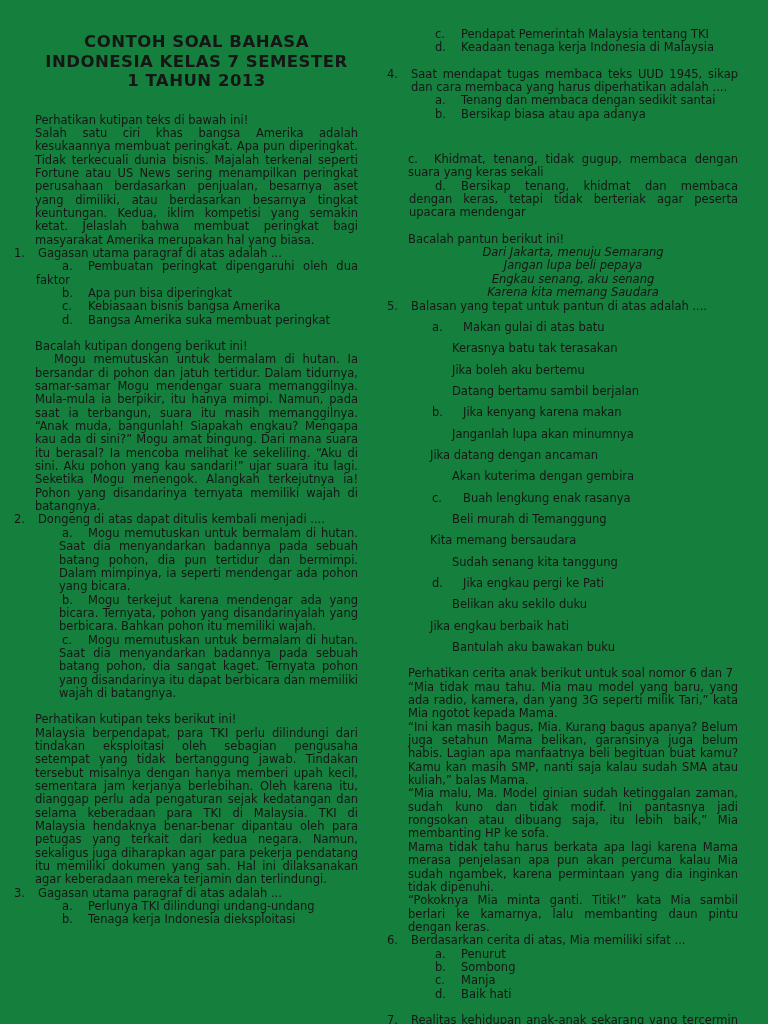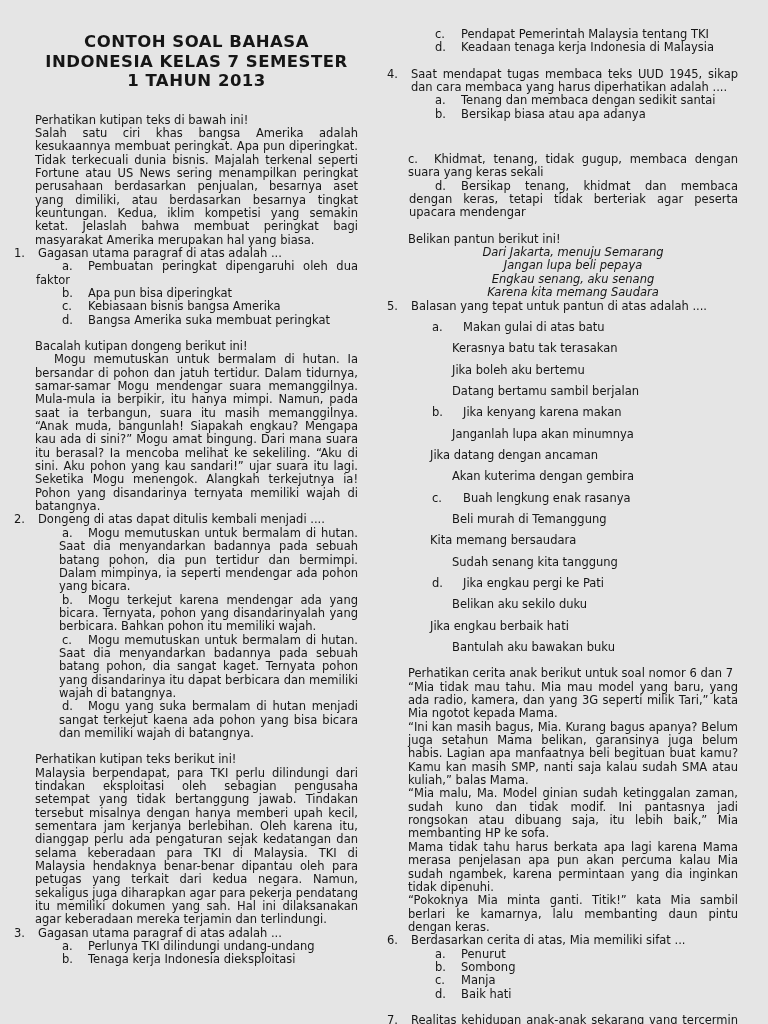--- a/index.html
+++ b/index.html
@@ -1,17 +1,17 @@
 <!DOCTYPE html>
 <html><head>
 <meta charset="utf-8">
 <style>
   html,body{margin:0;padding:0;background:#ffffff;}
   .page{
-    position:relative;width:768px;height:1024px;background:#e5e5e5;
+    position:relative;width:768px;height:1024px;background:#15803d;
     overflow:hidden;color:#161616;
     font-family:"DejaVu Sans","Liberation Sans",sans-serif;
   }
   .col{position:absolute;top:28px;font-size:11.5px;line-height:13.35px;text-align:justify;}
   .col-left{left:14px;width:344px;}
   .col-right{left:387px;width:351px;}
 
   .doc-title{
     font-weight:bold;font-size:16.5px;line-height:19.5px;letter-spacing:.5px;
     text-align:center;margin:4px 0 23px 0;padding-left:21px;
@@ -65,21 +65,20 @@
     <div class="sect-heading mt">Bacalah kutipan dongeng berikut ini!</div>
     <div class="para fli">Mogu memutuskan untuk bermalam di hutan. Ia bersandar di pohon dan jatuh tertidur. Dalam tidurnya, samar-samar Mogu mendengar suara memanggilnya. Mula-mula ia berpikir, itu hanya mimpi. Namun, pada saat ia terbangun, suara itu masih memanggilnya. “Anak muda, bangunlah! Siapakah engkau? Mengapa kau ada di sini?” Mogu amat bingung. Dari mana suara itu berasal? Ia mencoba melihat ke sekeliling. “Aku di sini. Aku pohon yang kau sandari!” ujar suara itu lagi. Seketika Mogu menengok. Alangkah terkejutnya ia! Pohon yang disandarinya ternyata memiliki wajah di batangnya.</div>
 
     <div class="q">
       <span class="qnum">2.</span>
       <span>Dongeng di atas dapat ditulis kembali menjadi ....</span>
     </div>
     <div class="opt"><span class="lbl">a.</span><span>Mogu memutuskan untuk bermalam di hutan. Saat dia menyandarkan badannya pada sebuah batang pohon, dia pun tertidur dan bermimpi. Dalam mimpinya, ia seperti mendengar ada pohon yang bicara.</span></div>
     <div class="opt"><span class="lbl">b.</span><span>Mogu terkejut karena mendengar ada yang bicara. Ternyata, pohon yang disandarinyalah yang berbicara. Bahkan pohon itu memiliki wajah.</span></div>
     <div class="opt"><span class="lbl">c.</span><span>Mogu memutuskan untuk bermalam di hutan. Saat dia menyandarkan badannya pada sebuah batang pohon, dia sangat kaget. Ternyata pohon yang disandarinya itu dapat berbicara dan memiliki wajah di batangnya.</span></div>
-    <div class="opt"><span class="lbl">d.</span><span>Mogu yang suka bermalam di hutan menjadi sangat terkejut kaena ada pohon yang bisa bicara dan memiliki wajah di batangnya.</span></div>
 
     <div class="sect-heading mt">Perhatikan kutipan teks berikut ini!</div>
     <div class="para">Malaysia berpendapat, para TKI perlu dilindungi dari tindakan eksploitasi oleh sebagian pengusaha setempat yang tidak bertanggung jawab. Tindakan tersebut misalnya dengan hanya memberi upah kecil, sementara jam kerjanya berlebihan. Oleh karena itu, dianggap perlu ada pengaturan sejak kedatangan dan selama keberadaan para TKI di Malaysia. TKI di Malaysia hendaknya benar-benar dipantau oleh para petugas yang terkait dari kedua negara. Namun, sekaligus juga diharapkan agar para pekerja pendatang itu memiliki dokumen yang sah. Hal ini dilaksanakan agar keberadaan mereka terjamin dan terlindungi.</div>
 
     <div class="q">
       <span class="qnum">3.</span>
       <span>Gagasan utama paragraf di atas adalah ...</span>
     </div>
     <div class="opt"><span class="lbl">a.</span><span>Perlunya TKI dilindungi undang-undang</span></div>
     <div class="opt"><span class="lbl">b.</span><span>Tenaga kerja Indonesia dieksploitasi</span></div>
@@ -93,21 +92,21 @@
 
     <div class="q mt">
       <span class="qnum">4.</span>
       <span>Saat mendapat tugas membaca teks UUD 1945, sikap dan cara membaca yang harus diperhatikan adalah ....</span>
     </div>
     <div class="opt"><span class="lbl">a.</span><span>Tenang dan membaca dengan sedikit santai</span></div>
     <div class="opt"><span class="lbl">b.</span><span>Bersikap biasa atau apa adanya</span></div>
     <div class="opt opt-flat"><span class="lbl">c.</span><span>Khidmat, tenang, tidak gugup, membaca dengan suara yang keras sekali</span></div>
     <div class="opt opt-out"><span class="lbl">d.</span><span>Bersikap tenang, khidmat dan membaca dengan keras, tetapi tidak berteriak agar peserta upacara mendengar</span></div>
 
-    <div class="sect-heading mt">Belikan pantun berikut ini!</div>
+    <div class="sect-heading mt">Bacalah pantun berikut ini!</div>
     <div class="pantun-line">Dari Jakarta, menuju Semarang</div>
     <div class="pantun-line">Jangan lupa beli pepaya</div>
     <div class="pantun-line">Engkau senang, aku senang</div>
     <div class="pantun-line">Karena kita memang Saudara</div>
 
     <div class="q">
       <span class="qnum">5.</span>
       <span>Balasan yang tepat untuk pantun di atas adalah ....</span>
     </div>
 

